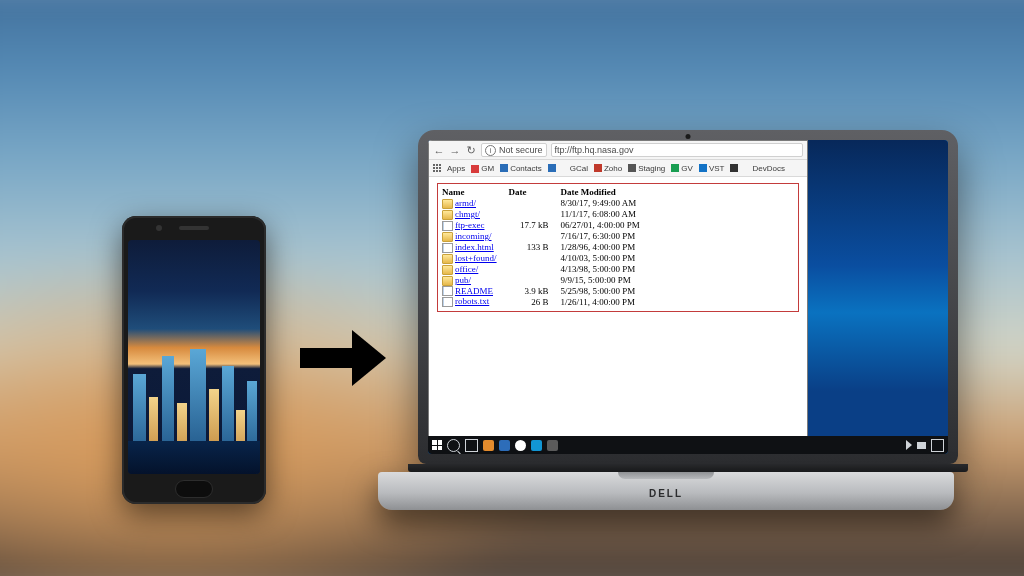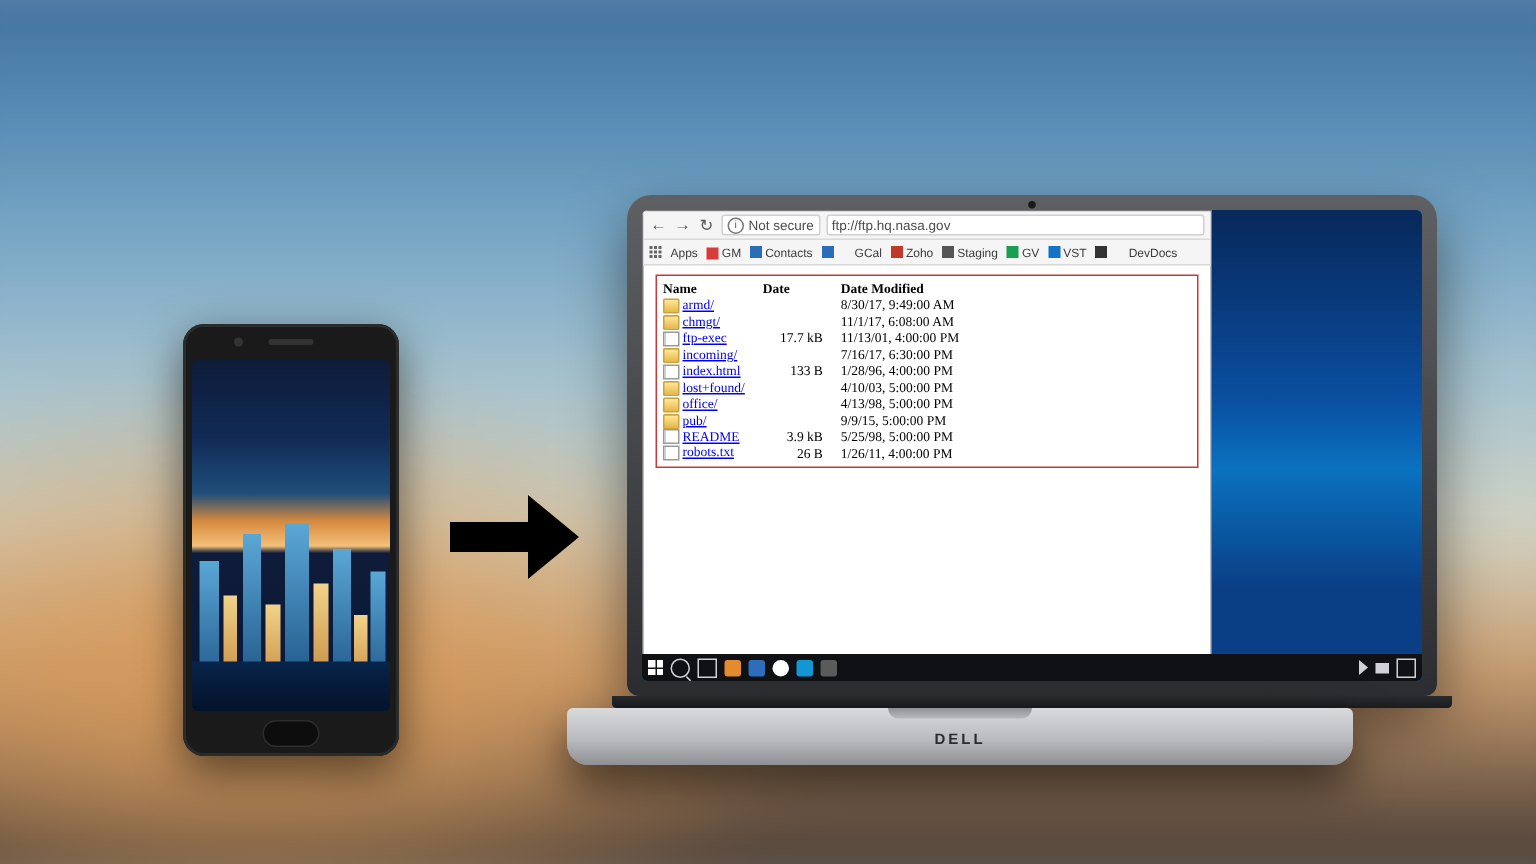--- a/index.html
+++ b/index.html
@@ -59,21 +59,21 @@
   table{border-collapse:collapse;}
   th{font-weight:bold;text-align:left;padding:1px 12px 1px 0;white-space:nowrap;}
   td{padding:0 12px 0 0;white-space:nowrap;vertical-align:middle;}
   td .ic{display:inline-block;width:9px;height:8px;margin-right:2px;vertical-align:middle;}
   .ic.fold{background:linear-gradient(180deg,#ffe89a,#e6b84b);border:0.5px solid #caa23a;border-radius:1px;}
   .ic.file{background:#fff;border:0.5px solid #9a9a9a;box-shadow:inset 2px 0 0 -1px #bcd2ea;}
   a.fn{color:#0000ee;text-decoration:underline;}
   .sz{text-align:right;min-width:40px;display:inline-block;}
 
   .hinge{position:relative;width:560px;height:8px;background:linear-gradient(180deg,#2a2b2e,#1b1c1e);margin-left:-10px;border-radius:0 0 3px 3px;}
-  .deck{position:relative;width:524px;height:38px;margin-left:-40px;background:linear-gradient(180deg,#d9dadc 0%,#b9bbbe 55%,#8e9093 100%);border-radius:4px 4px 14px 14px;box-shadow:0 14px 30px rgba(0,0,0,0.55);}
+  .deck{position:relative;width:576px;height:38px;margin-left:-40px;background:linear-gradient(180deg,#d9dadc 0%,#b9bbbe 55%,#8e9093 100%);border-radius:4px 4px 14px 14px;box-shadow:0 14px 30px rgba(0,0,0,0.55);}
   .deck::after{content:"";position:absolute;left:50%;top:0;transform:translateX(-50%);width:96px;height:7px;background:linear-gradient(180deg,#8f9194,#b7b9bc);border-radius:0 0 8px 8px;}
   .brand{position:absolute;left:50%;top:16px;transform:translateX(-50%);font-size:10px;letter-spacing:2px;color:#2b2c2e;font-weight:600;}
 </style>
 </head>
 <body>
 
 <div class="bg"></div>
 <div class="stage">
 
   <div class="phone">
@@ -186,21 +186,21 @@
                       <td>8/30/17, 9:49:00 AM</td>
                     </tr>
                     <tr>
                       <td><span class="ic fold"></span><a class="fn">chmgt/</a></td>
                       <td><span class="sz"></span></td>
                       <td>11/1/17, 6:08:00 AM</td>
                     </tr>
                     <tr>
                       <td><span class="ic file"></span><a class="fn">ftp-exec</a></td>
                       <td><span class="sz">17.7 kB</span></td>
-                      <td>11/13/01, 4:00:00 PM</td>
+                      <td>06/27/01, 4:00:00 PM</td>
                     </tr>
                     <tr>
                       <td><span class="ic fold"></span><a class="fn">incoming/</a></td>
                       <td><span class="sz"></span></td>
                       <td>7/16/17, 6:30:00 PM</td>
                     </tr>
                     <tr>
                       <td><span class="ic file"></span><a class="fn">index.html</a></td>
                       <td><span class="sz">133 B</span></td>
                       <td>1/28/96, 4:00:00 PM</td>

